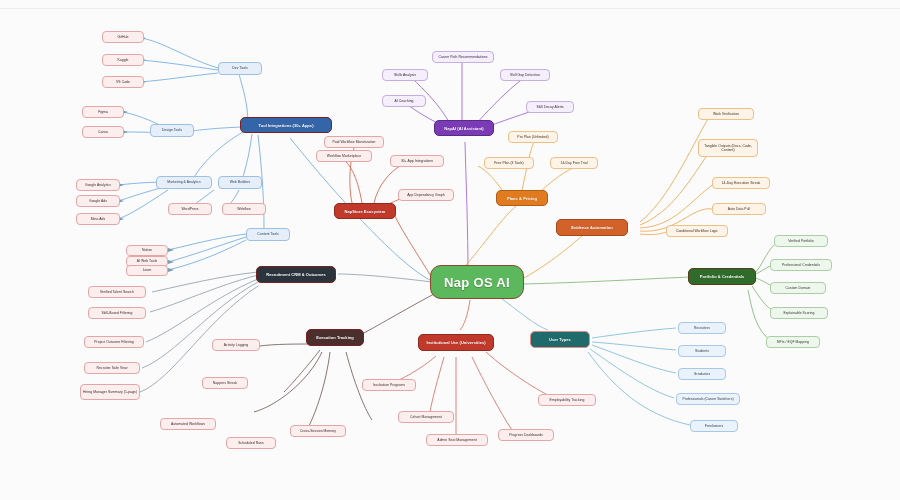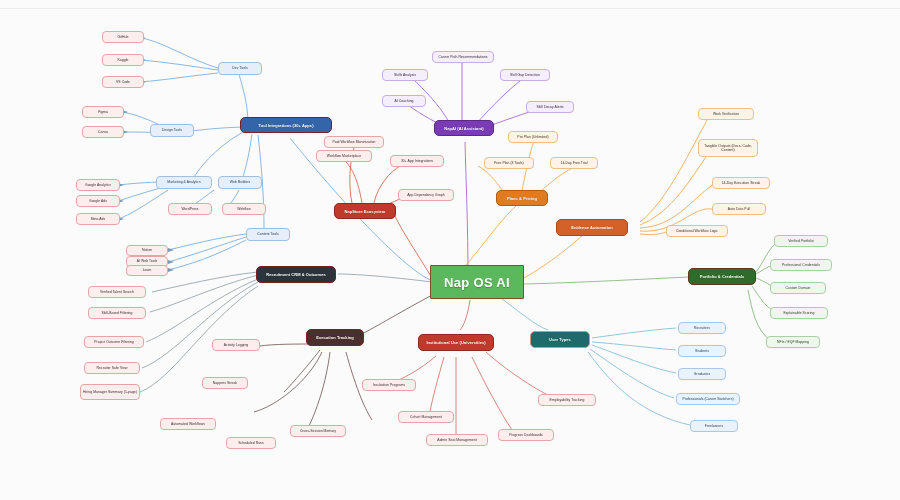--- a/index.html
+++ b/index.html
@@ -50,21 +50,21 @@
   .b-orange2{background:#d2622a;border-color:#a54a1c;}
   .b-red{background:#c0392b;border-color:#8e2a1f;}
   .b-darkred{background:#4a2f2c;border-color:#7a2020;}
   .b-dark{background:#2b343c;border-color:#7a2020;}
   .b-teal{background:#1f6b6b;border-color:#e08a8a;}
   .b-green{background:#2f6b2a;border-color:#5a3a1a;}
   #root{
     position:absolute;
     background:#5cb85c;
     border:1.5px solid #8a4a2a;
-    border-radius:1px;
+    border-radius:11px;
     color:#fff;
     font-size:13px;
     font-weight:bold;
     display:flex;align-items:center;justify-content:center;
     letter-spacing:.3px;
     text-shadow:0 1px 1px rgba(0,0,0,.25);
   }
   .topbar{position:absolute;left:0;top:0;width:900px;height:8px;background:#fbfbfb;border-bottom:1px solid #ececec;}
 </style>
 </head>

